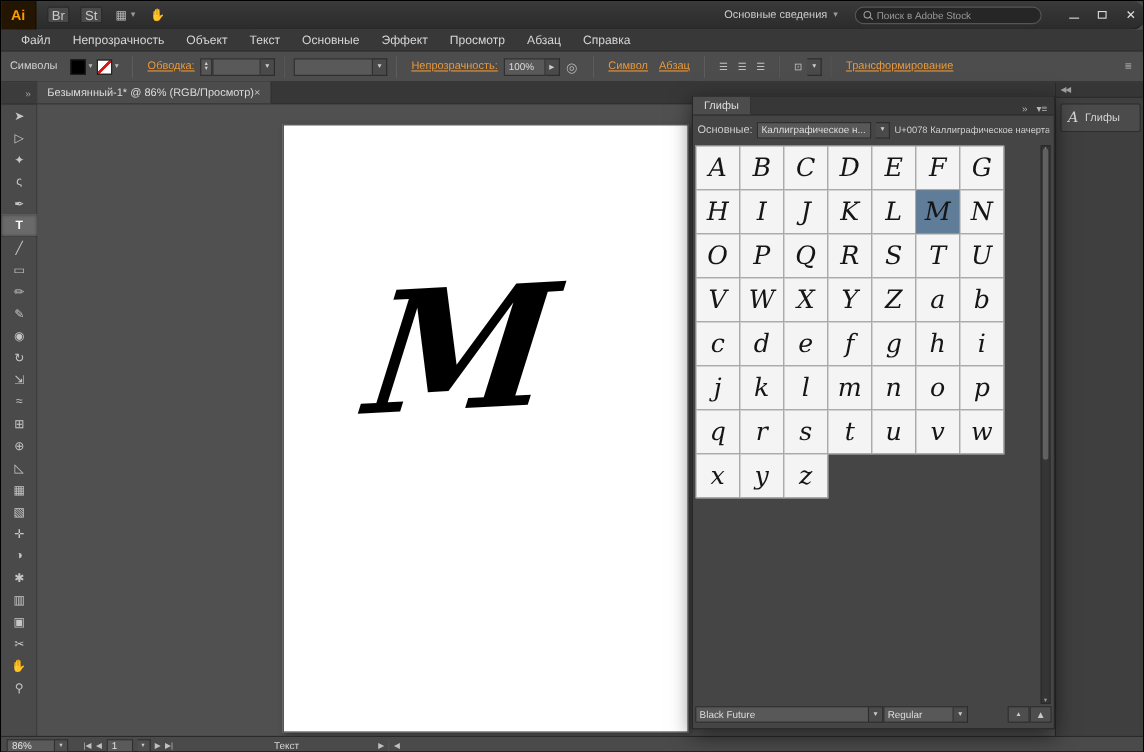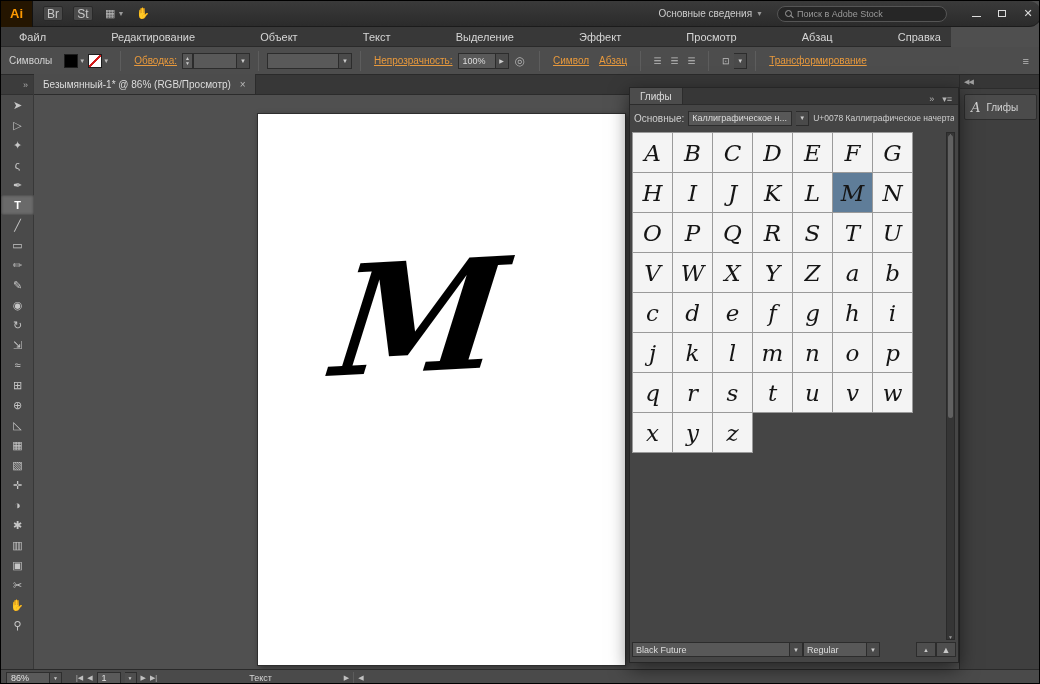--- a/index.html
+++ b/index.html
@@ -24,22 +24,22 @@
   .mag::after { content:''; position:absolute; width:4px; height:1px; background:#9a9a9a;
     transform:rotate(45deg); right:-3px; bottom:-1px; }
   .search-text { font-size:9px; color:#9a9a9a; white-space:nowrap; overflow:hidden; }
   .winbtns { display:flex; align-items:center; height:26px; }
   .winbtn { width:26px; height:20px; display:flex; align-items:center; justify-content:center; color:#ddd; }
   .minbar { width:9px; height:1px; background:#ddd; margin-top:6px; }
   .restbox { width:8px; height:7px; border:1px solid #ddd; }
   .winbtn.close { font-size:11px; }
 
   
-  .menubar { position:absolute; left:0; top:26px; width:950px; height:20px; background:#383838;
-    border-bottom:1px solid #2a2a2a; display:flex; align-items:center; padding-left:8px;justify-content:space-between; }
+  .menubar { position:absolute; left:0; top:26px; width:1040px; height:20px; background:#383838;
+    border-bottom:1px solid #2a2a2a; display:flex; align-items:center; padding-left:8px; }
   .menu-item { font-size:11px; color:#d6d6d6; padding:0 10px; height:20px; display:flex; align-items:center; }
 
   
   .controlbar { position:absolute; left:0; top:46px; width:1040px; height:28px; background:#4d4d4d;
     border-bottom:1px solid #2a2a2a; display:flex; align-items:center; padding:0 8px; }
   .cb-label { font-size:10px; color:#d2d2d2; margin-right:12px; white-space:nowrap; }
   .orange-link { font-size:10px; color:#e8993c; text-decoration:underline; white-space:nowrap; margin:0 5px; }
   .sep { width:1px; height:20px; background:#3a3a3a; border-right:1px solid #5d5d5d; margin:0 8px; }
   .swatch { width:14px; height:14px; border:1px solid #1e1e1e; }
   .swatch.fill { background:#000; }
@@ -62,21 +62,21 @@
   .toolbar-head { height:20px; display:flex; align-items:center; justify-content:flex-end;
     padding-right:5px; color:#aaa; font-size:9px; background:#3c3c3c; border-bottom:1px solid #303030; }
   .tool { width:33px; height:20px; display:flex; align-items:center; justify-content:center;
     font-size:11px; color:#c6c6c6; }
   .tool.active { background:#6a6a6a; color:#fff; box-shadow:inset 0 0 3px rgba(0,0,0,.55); font-weight:bold; }
 
   
   .tabbar { position:absolute; left:33px; top:74px; width:925px; height:20px; background:#373737;
     border-bottom:1px solid #2b2b2b; display:flex; align-items:flex-end; }
   .doc-tab { height:20px; background:#4c4c4c; border-right:1px solid #2b2b2b; display:flex;
-    align-items:center; padding:0 9px; gap:9px; }
+    align-items:center; padding:0 9px; }
   .doc-tab-title { font-size:10px; color:#dcdcdc; white-space:nowrap; }
   .doc-tab-close { font-size:10px; color:#bbb; }
 
   
   .canvas { position:absolute; left:33px; top:94px; width:925px; height:574px; background:#505050; overflow:hidden; }
   .artboard { position:absolute; left:223px; top:18px; width:369px; height:553px; background:#ffffff;
     border:1px solid #2e2e2e; box-shadow:2px 2px 6px rgba(0,0,0,.4); }
   .canvas-glyph { position:absolute; left:78px; top:128px; font-family:"DejaVu Serif", serif;
     font-style:italic; font-weight:bold; font-size:152px; line-height:1; color:#000;
     transform:rotate(-3deg) skewX(-10deg); }
@@ -168,24 +168,24 @@
         <div class="winbtn">
             <span class="restbox"></span>
           </div>
         <div class="winbtn close">✕</div>
       </div>
     </div>
   </div>
 
   <div class="menubar">
       <div class="menu-item">Файл</div>
-      <div class="menu-item">Редактирование</div>
+      <div class="menu-item">Непрозрачность</div>
       <div class="menu-item">Объект</div>
       <div class="menu-item">Текст</div>
-      <div class="menu-item">Выделение</div>
+      <div class="menu-item">Основные</div>
       <div class="menu-item">Эффект</div>
       <div class="menu-item">Просмотр</div>
       <div class="menu-item">Абзац</div>
       <div class="menu-item">Справка</div>
     </div>
 
   <div class="controlbar">
     <span class="cb-label">Символы</span>
     <span class="swatch fill"></span>
     <span class="mini-caret">▼</span>

